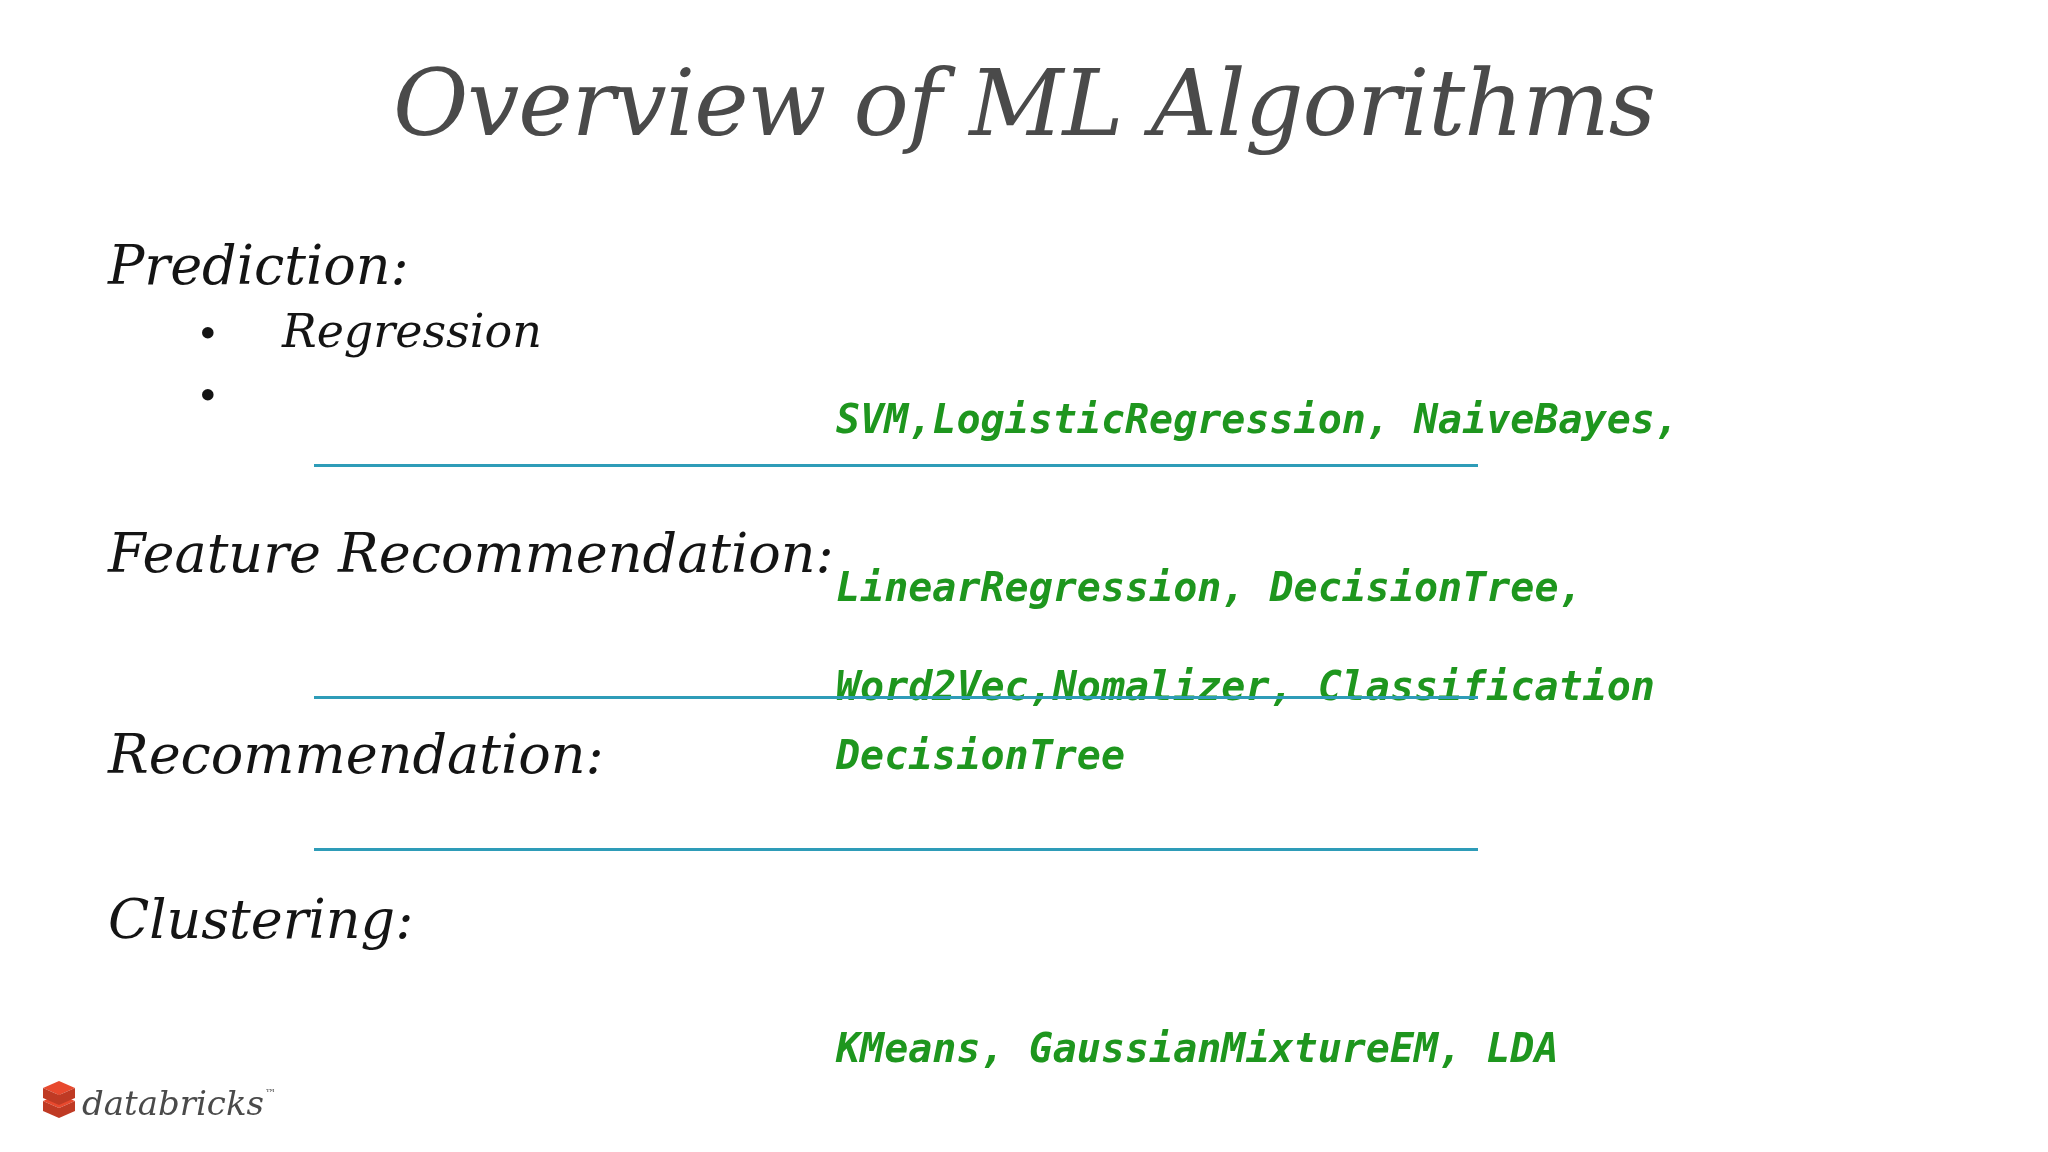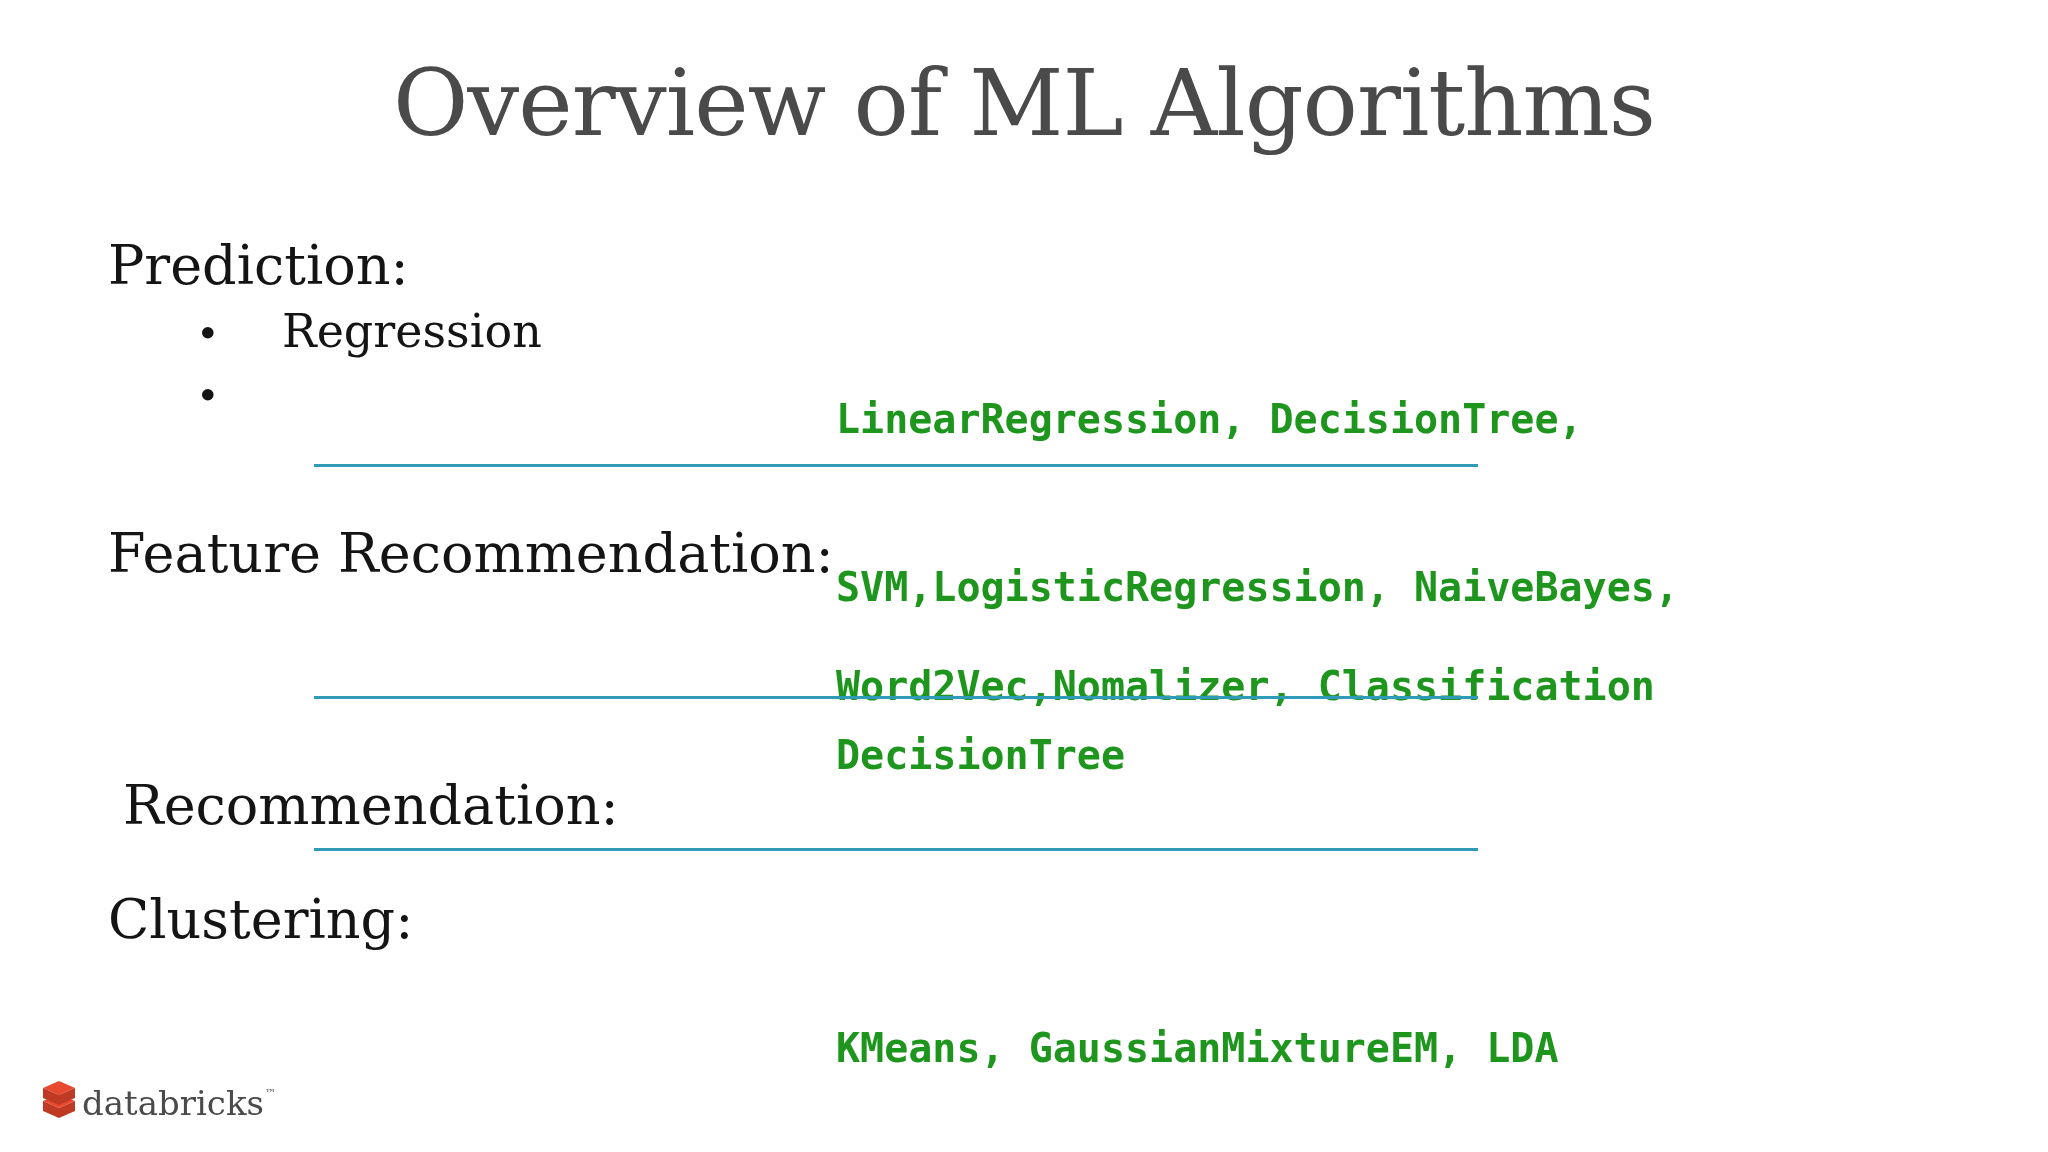--- a/index.html
+++ b/index.html
@@ -11,20 +11,21 @@
     --logo-red-dark:#bf3a24;
     --logo-text:#4a4a4a;
   }
   html,body{margin:0;padding:0;background:#ffffff;}
   .slide{
     position:relative;
     width:2048px;height:1144px;
     background:#ffffff;
     overflow:hidden;
     font-family:"DejaVu Serif","Liberation Serif",serif;
+    font-style:italic;
   }
   .title{
     position:absolute;top:56px;left:0;width:100%;
     margin:0;
     text-align:center;
     font-size:92px;font-weight:400;line-height:1.05;
     color:var(--title-gray);
     letter-spacing:-1px;
   }
   .section-label{
@@ -84,36 +85,36 @@
     <li class="bullet-item">
       <span class="bullet-dot">•</span>
       <span>Regression</span>
     </li>
     <li class="bullet-item">
       <span class="bullet-dot">•</span>
     </li>
   </ul>
 
   <div class="code-block" style="top:279px;">
+    <div>SVM,LogisticRegression, NaiveBayes,</div>
     <div>LinearRegression, DecisionTree,</div>
-    <div>SVM,LogisticRegression, NaiveBayes,</div>
     <div>DecisionTree</div>
   </div>
 
   <hr class="divider" style="top:464px;">
 
   <div class="section-label" style="top:522px;">Feature Recommendation:</div>
 
   <div class="code-block" style="top:546px;">
     <div>Word2Vec,Nomalizer, Classification</div>
   </div>
 
   <hr class="divider" style="top:696px;">
 
-  <div class="section-label" style="top:774px;margin-left:15px;">Recommendation:</div>
+  <div class="section-label" style="top:723px;">Recommendation:</div>
 
 
   <hr class="divider" style="top:848px;">
 
   <div class="section-label" style="top:888px;">Clustering:</div>
 
   <div class="code-block" style="top:908px;">
     <div>KMeans, GaussianMixtureEM, LDA</div>
   </div>
 

